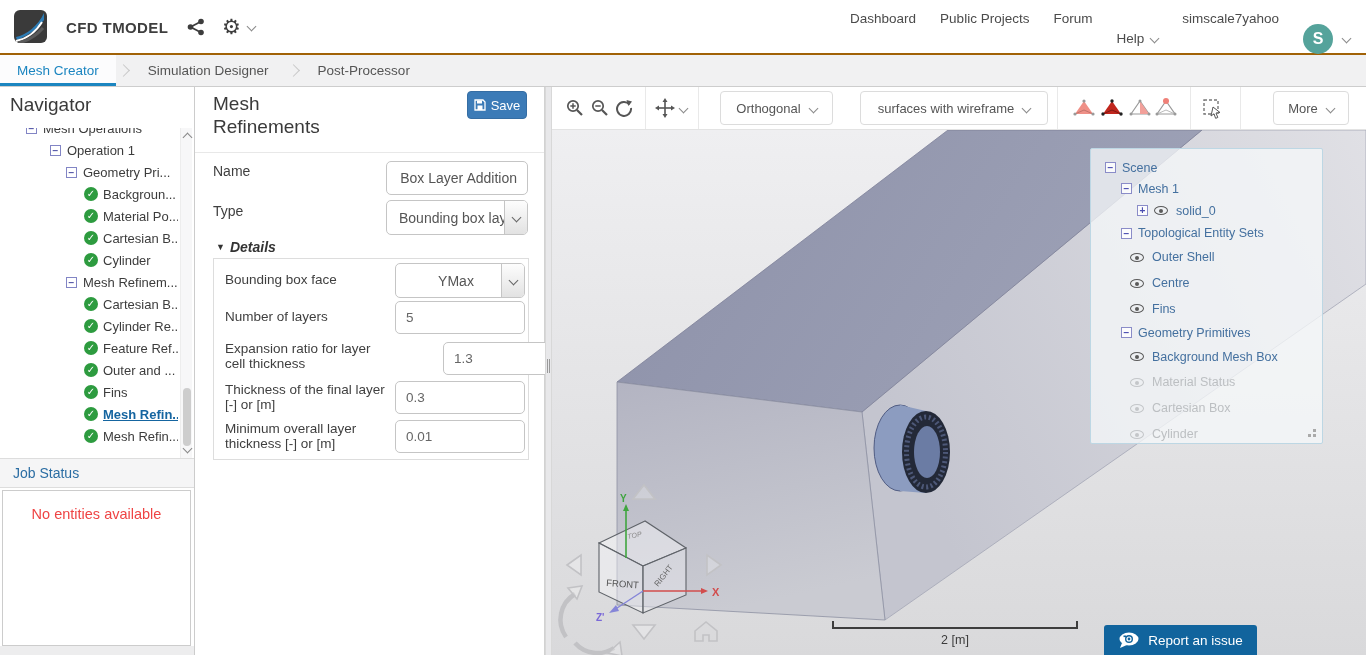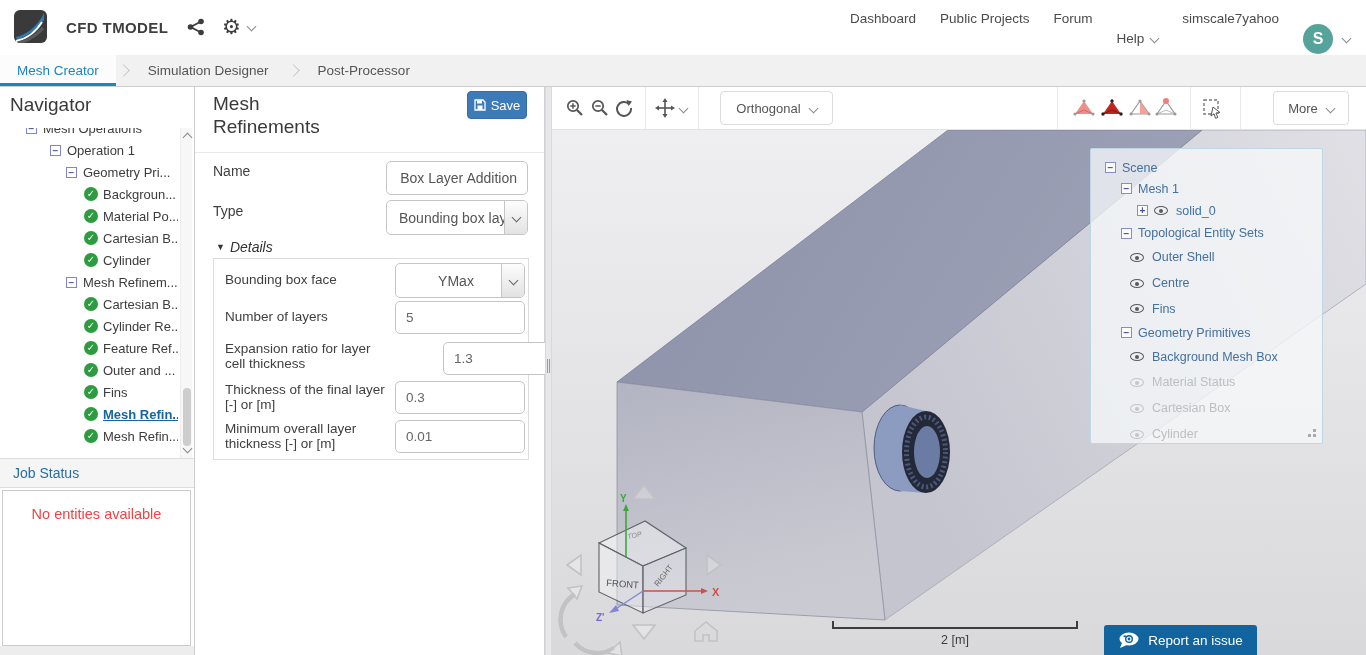--- a/index.html
+++ b/index.html
@@ -1,19 +1,19 @@
 <!DOCTYPE html>
 <html><head>
 <meta charset="utf-8">
 <style>
   *{box-sizing:border-box;margin:0;padding:0}
   body{font-family:"Liberation Sans","DejaVu Sans",sans-serif;background:#fff}
   #app{position:relative;width:1366px;height:655px;overflow:hidden;background:#fff;font-family:"Liberation Sans","DejaVu Sans",sans-serif}
   
-  .hdr{position:absolute;top:0;left:0;right:0;height:56px;background:#fff;border-bottom:1px solid #a16207}
+  .hdr{position:absolute;top:0;left:0;right:0;height:56px;background:#fff;border-bottom:3px solid #a16207}
   .logo{position:absolute;left:14px;top:10px;width:33px;height:33px}
   .ptitle{position:absolute;left:66px;top:19px;font-size:15px;font-weight:bold;color:#3e3e3e;letter-spacing:.4px}
   .hshare{position:absolute;left:187px;top:18px;width:18px;height:18px;cursor:pointer}
   .hgear{position:absolute;left:222px;top:13px;font-size:21px;color:#3e3e3e;line-height:28px;cursor:pointer}
   .hgearchev{position:absolute;left:248px;top:23px}
   .chev{display:inline-block;width:7px;height:7px;border-right:1.6px solid #8a8a8a;border-bottom:1.6px solid #8a8a8a;transform:rotate(45deg)}
   .chev.dark{border-color:#666}
   .hnav{position:absolute;right:16px;top:11px;height:55px;display:flex;gap:24px;font-size:13.5px;color:#4b4b4b}
   .hnav .lnk{cursor:pointer;white-space:nowrap}
   .hhelp{display:flex;align-items:center;gap:7px;cursor:pointer}
@@ -45,21 +45,21 @@
   
   .midpanel{position:absolute;top:87px;left:195px;width:350px;bottom:0;background:#fff;border-right:1px solid #d2d2d2}
   .mtitle{position:absolute;left:18px;top:5px;width:150px;font-size:19px;line-height:23px;color:#3a3a3a}
   .savebtn{position:absolute;left:272px;top:4px;width:60px;height:28px;background:#3c7bb7;border:1px solid #356da3;border-radius:4px;color:#fff;font-size:13px;display:flex;align-items:center;justify-content:center;gap:5px;cursor:pointer}
   .mdiv{position:absolute;left:0;right:0;top:65px;border-top:1px solid #e8e8e8}
   .flabel{position:absolute;font-size:14px;color:#3f3f3f}
   .tinput{position:absolute;height:34px;border:1px solid #c5c5c5;border-radius:5px;font-size:14px;color:#555;padding:0 10px;font-family:"Liberation Sans","DejaVu Sans",sans-serif;outline:none;background:#fff}
   .sel{position:absolute;height:35px;border:1px solid #c5c5c5;border-radius:5px;background:#fff;font-size:14px;color:#555;display:flex;align-items:center;padding-left:12px;overflow:hidden;cursor:pointer;white-space:nowrap}
   .selarrow{position:absolute;right:0;top:0;bottom:0;width:23px;border-left:1px solid #c5c5c5;background:linear-gradient(#fdfdfd,#e2e2e2);display:flex;align-items:center;justify-content:center}
   .dethdr{position:absolute;left:21px;top:152px;font-size:14px;color:#333;display:flex;align-items:center;gap:5px;cursor:pointer}
-  .dethdr .dlab{font-style:italic;font-weight:normal}
+  .dethdr .dlab{font-style:italic;font-weight:bold}
   .tri{font-size:9px;color:#333}
   .detbox{position:absolute;left:18px;top:171px;width:316px;height:202px;border:1px solid #ddd}
   .drlabel{position:absolute;left:11px;width:166px;font-size:13.5px;color:#3f3f3f;line-height:15px}
   .dctl{left:181px;width:130px}
   .dinput{position:absolute;left:181px;width:130px;height:33px;border:1px solid #c5c5c5;border-radius:5px;font-size:13.5px;color:#666;padding:0 10px;outline:none;background:#fff;font-family:"Liberation Sans","DejaVu Sans",sans-serif}
   .gapstrip{position:absolute;left:545px;top:87px;width:7px;bottom:0;background:#e8e8ea;border-left:1px solid #d8d8d8;border-right:1px solid #d8d8d8}
   .ghandle{position:absolute;left:1px;top:272px;width:3px;height:14px;border-left:1px solid #9a9a9a;border-right:1px solid #9a9a9a}
   
   .vtoolbar{position:absolute;left:552px;top:87px;right:0;height:43px;background:#fff;border-bottom:1px solid #e3e3e3}
   .tdiv{position:absolute;top:0;bottom:0;width:1px;background:#e9e9e9}
@@ -282,20 +282,24 @@
           <polygon points="0,10 4,7.5 4,12.5" fill="#555"></polygon>
           <polygon points="20,10 16,7.5 16,12.5" fill="#555"></polygon>
         </svg>
     </span>
     <span class="chev" style="position:absolute;left:128px;top:18px"></span>
     <span class="tdiv" style="left:146px"></span>
     <div class="tbtn" style="left:168px;width:113px">
       <span>Orthogonal</span>
         <span class="chev"></span>
     </div>
+    <div class="tbtn" style="left:308px;width:188px">
+      <span>surfaces with wireframe</span>
+        <span class="chev"></span>
+    </div>
     <span class="tdiv" style="left:505px"></span>
     <span class="ticon" style="left:520px;top:11px;width:24px;height:20px">
       <svg width="24" height="20" viewBox="0 0 24 20">
           <polygon points="3,16 12,3 21,16" fill="#ef9087"></polygon>
           <polyline points="3,16 12,12 21,16" fill="none" stroke="rgba(0,0,0,.2)" stroke-width="1"></polyline>
           <circle cx="3" cy="16" r="1.6" fill="#9a9a9a"></circle>
           <circle cx="21" cy="16" r="1.6" fill="#9a9a9a"></circle>
           <circle cx="12" cy="3" r="1.6" fill="#9a9a9a"></circle>
         </svg>
     </span>

